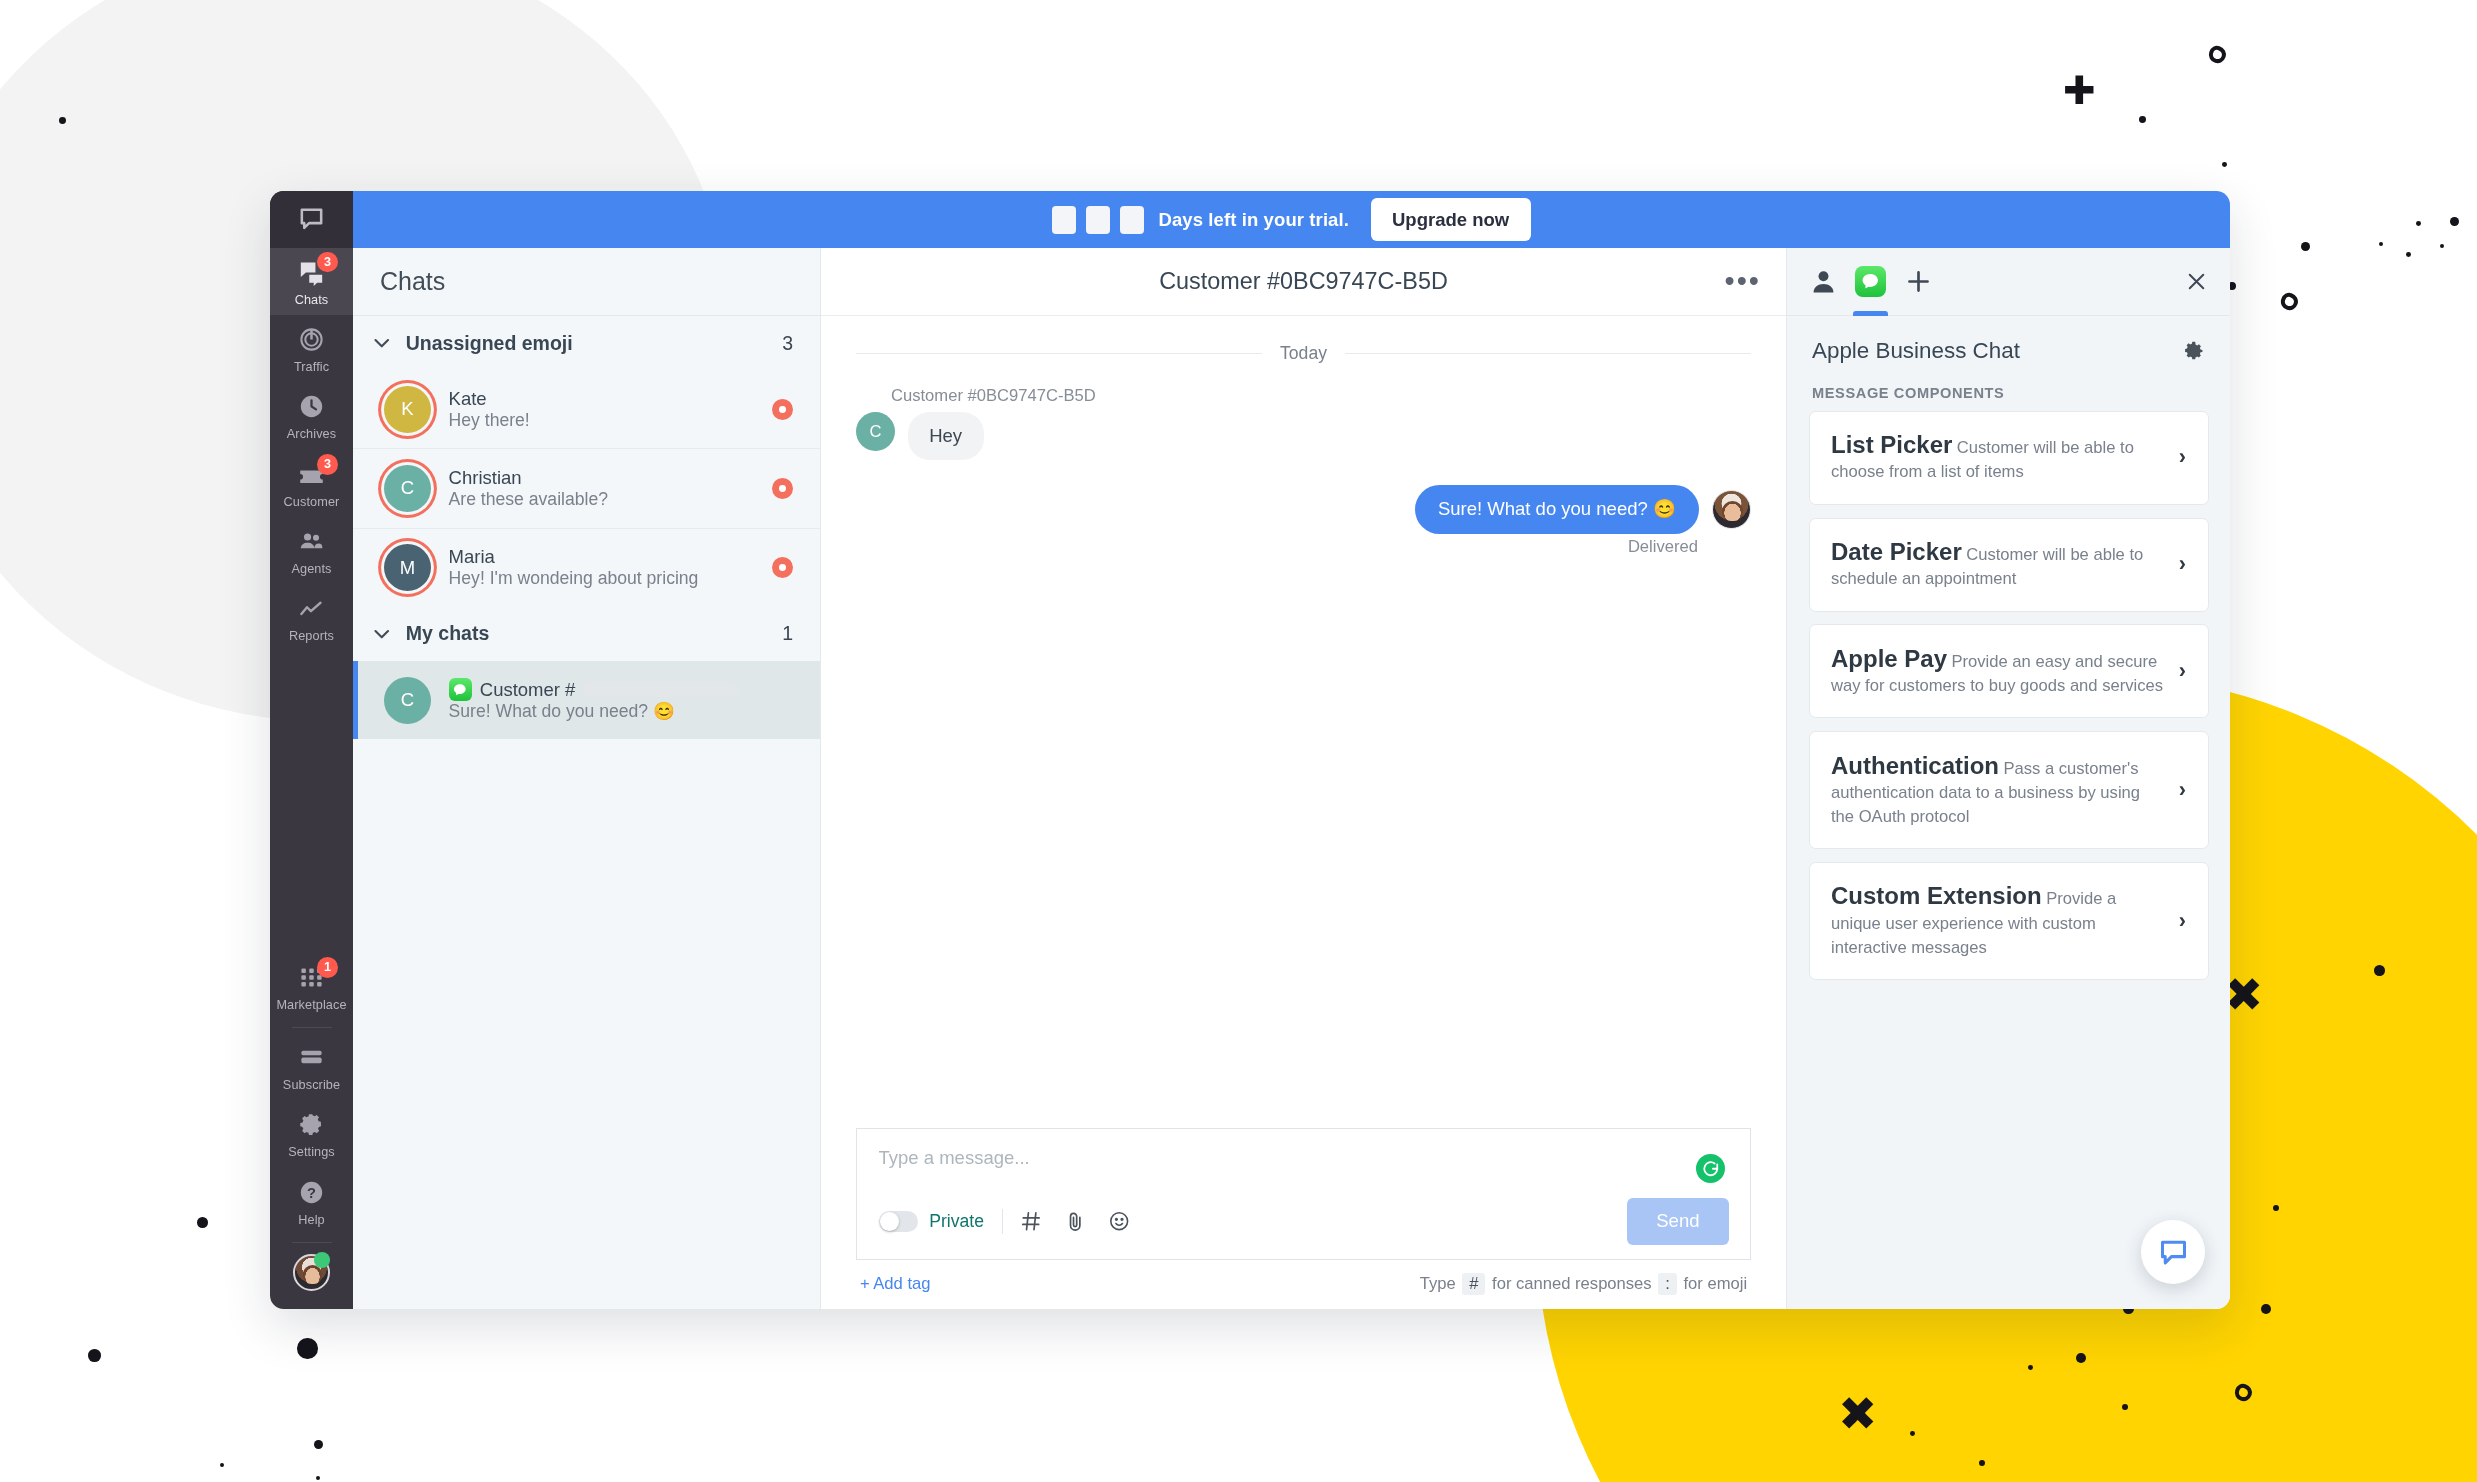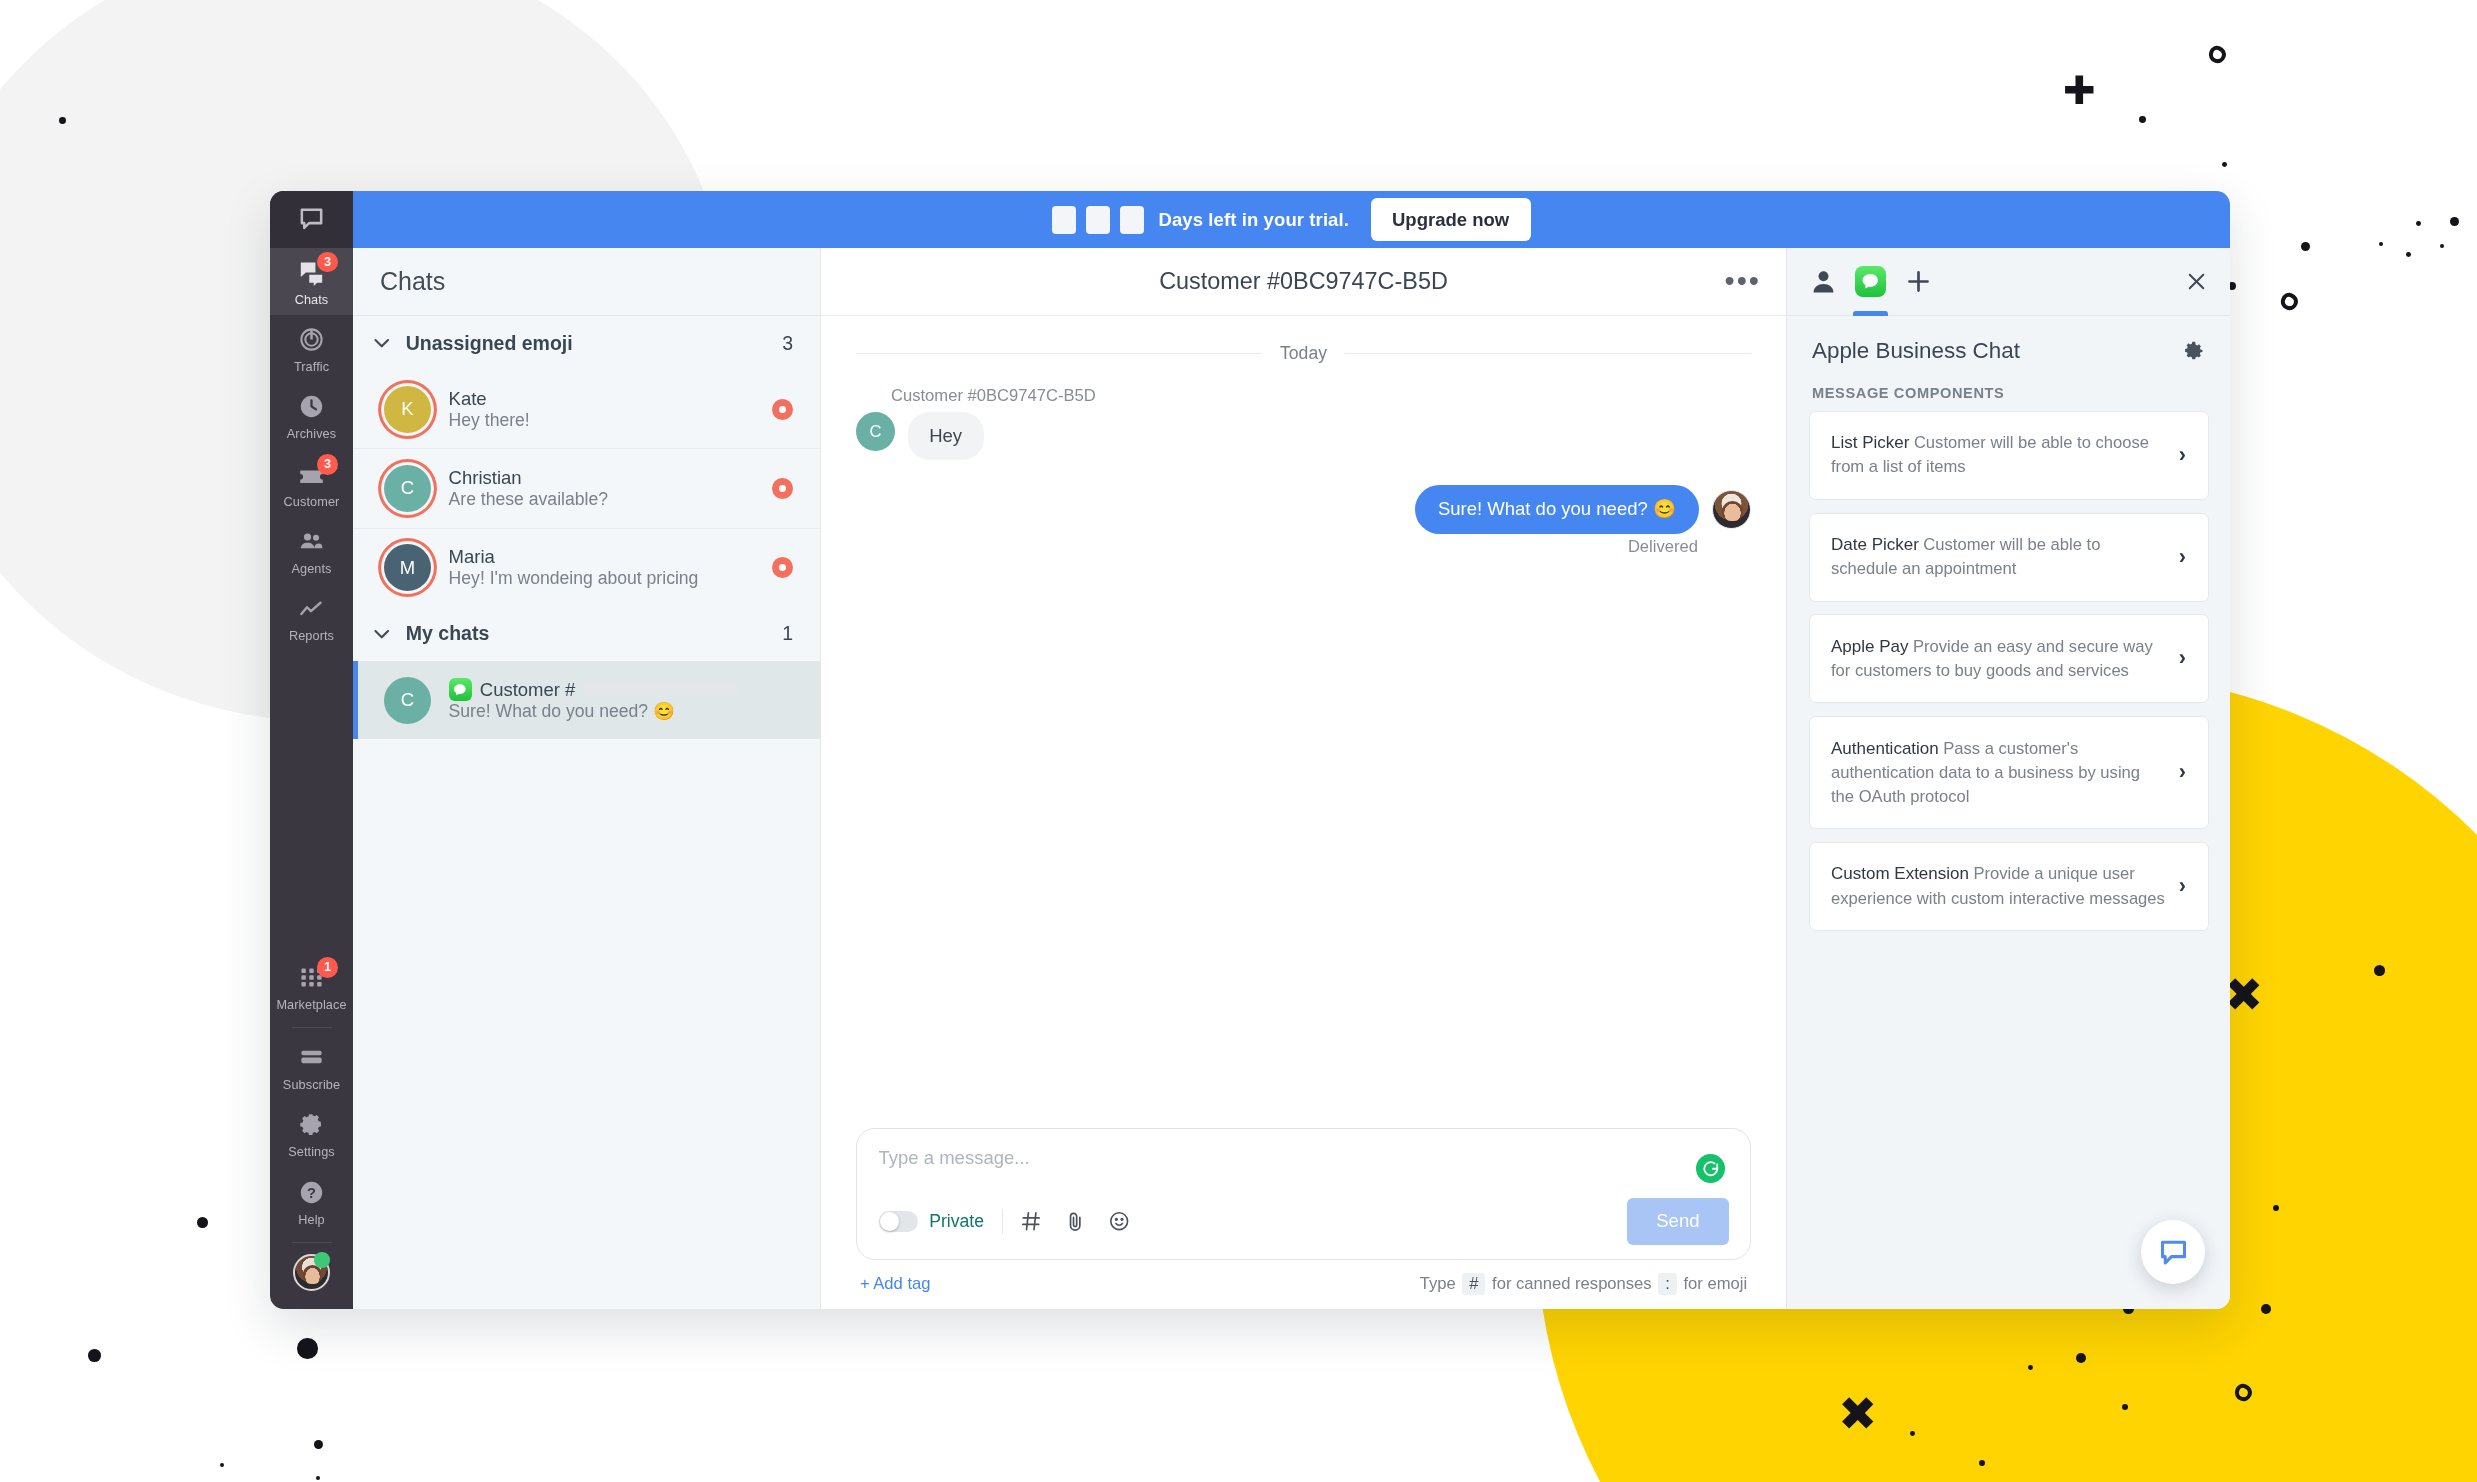--- a/index.html
+++ b/index.html
@@ -198,21 +198,21 @@
   .out-av::after{
     content:""; position:absolute; left:8.8px; top:9.8px; width:21.5px; height:20.5px;
     border-radius:50% 50% 44% 44%;
     background: radial-gradient(ellipse at 50% 60%, #e9bd9b 0 54%, #70462f 56% 100%);
   }
   .out-status { font-size: 16.6px; color:#868d96; text-align:right; margin-right: 53px; margin-top: 3px; }
 
   
   #composer-area { padding: 0 35px 13.7px; flex:0 0 auto; }
   #composer {
-    border:1px solid #dfe4e8; border-radius: 19px; background:#fff;
+    border:1px solid #dfe4e8; border-radius: 0; background:#fff;
     padding: 17.6px 21.5px 13.7px; position:relative;
   }
   #composer-input {
     border:0; outline:0; width: 92%; font-size: 18.5px; color:#3d4752;
     font-family: inherit; background:transparent; padding: 0 0 29px;
   }
   #composer-input::placeholder { color:#aeb6bd; }
   #grammarly {
     position:absolute; right: 25px; top: 25px; width: 29px; height:29px;
     border-radius:50%; background:#15c26b; display:flex; align-items:center; justify-content:center;
@@ -276,21 +276,21 @@
   #details-gear svg { width: 23.4px; height:23.4px; display:block; }
   #components-label {
     padding: 11.7px 25px 9.8px; font-size: 14.6px; color:#79818c; letter-spacing: 0.6px; font-weight:700;
   }
   #components-list { padding: 0 21.5px 19.5px; display:flex; flex-direction:column; gap: 12.7px; overflow:hidden; }
   .comp-card {
     background:#fff; border:1px solid #e4e9ee; border-radius: 6.8px;
     padding: 19.5px 21.5px; display:flex; align-items:center; gap: 13.7px; cursor:pointer;
   }
   .comp-text { flex:1 1 auto; min-width:0; }
-  .comp-title { font-size: 17px; color:#2f3944; font-weight:400; margin-bottom: 6.8px; }
+  .comp-title { font-size: 24px; color:#2f3944; font-weight:700; margin-bottom: 6.8px; }
   .comp-desc { font-size: 16.6px; color:#79818c; line-height: 1.45; }
   .comp-chev { color:#2f3944; font-size: 21.5px; font-weight:700; flex:0 0 auto; }
 
   
   #widget-bubble {
     position:absolute; right: 25px; bottom: 25px; width: 64px; height:64px;
     border-radius:50%; background:#fff; box-shadow: 0 4.9px 17.6px rgba(30,40,60,.18);
     display:flex; align-items:center; justify-content:center; cursor:pointer; z-index: 5;
   }
   #widget-bubble svg { width: 33px; height: 33px; }

